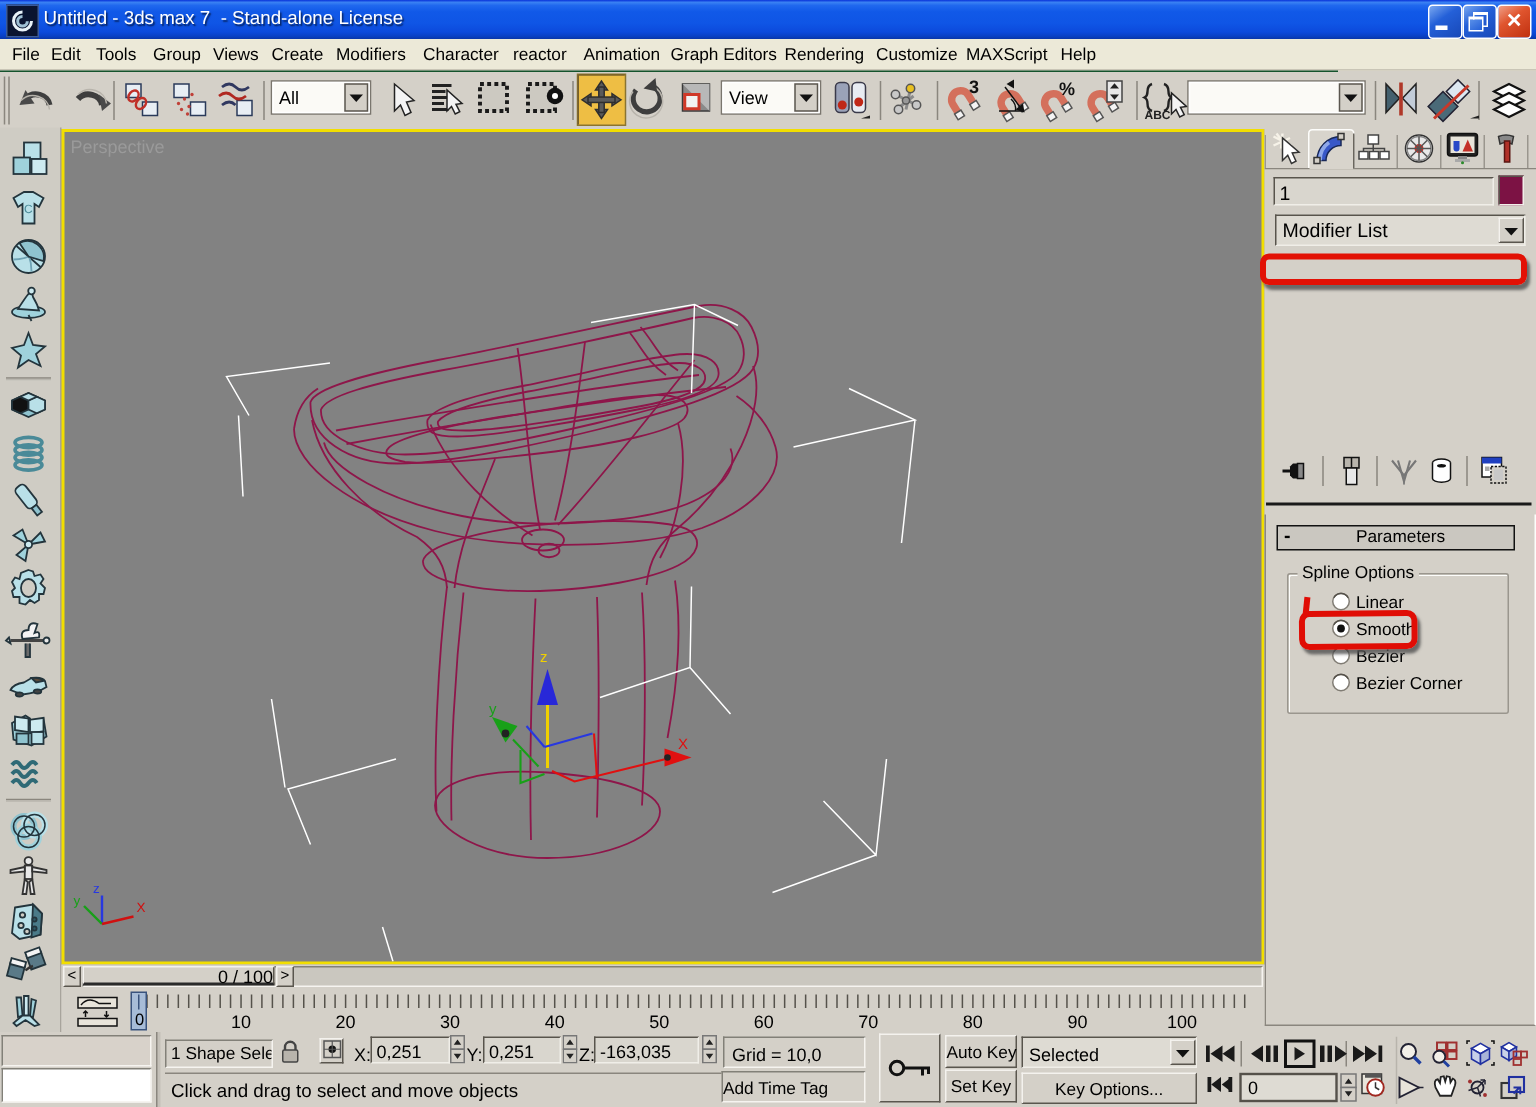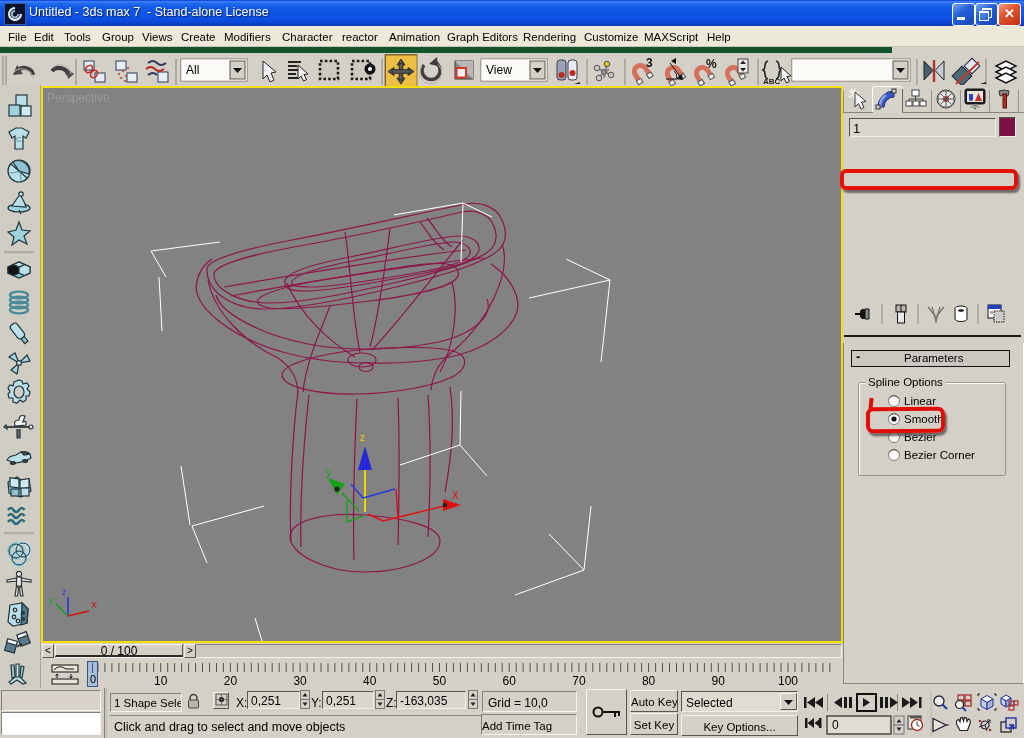--- a/index.html
+++ b/index.html
@@ -41,21 +41,21 @@
     <span class="abs" style="left:282px;top:5px;font-size:11.5px;color:#000">Character</span>
     <span class="abs" style="left:342px;top:5px;font-size:11.5px;color:#000">reactor</span>
     <span class="abs" style="left:389px;top:5px;font-size:11.5px;color:#000">Animation</span>
     <span class="abs" style="left:447px;top:5px;font-size:11.5px;color:#000">Graph Editors</span>
     <span class="abs" style="left:523px;top:5px;font-size:11.5px;color:#000">Rendering</span>
     <span class="abs" style="left:584px;top:5px;font-size:11.5px;color:#000">Customize</span>
     <span class="abs" style="left:644px;top:5px;font-size:11.5px;color:#000">MAXScript</span>
     <span class="abs" style="left:707px;top:5px;font-size:11.5px;color:#000">Help</span>
 </div>
 
-<div id="toolbar" class="abs" style="left:0;top:47px;width:892px;height:38px;background:#d4d0c8;border-top:6px solid #14532d">
+<div id="toolbar" class="abs" style="left:0;top:47px;width:892px;height:38px;background:#d4d0c8;border-top:1px solid #14532d">
  <svg width="1024" height="38" viewBox="0 0 1024 38">
   <g stroke="#8a867e">
         <line x1="3" y1="3" x2="3" y2="35"></line>
         <line x1="6" y1="3" x2="6" y2="35"></line>
         <line x1="76" y1="6" x2="76" y2="32"></line>
         <line x1="176" y1="6" x2="176" y2="32"></line>
         <line x1="382" y1="6" x2="382" y2="32"></line>
         <line x1="587" y1="6" x2="587" y2="32"></line>
         <line x1="625" y1="6" x2="625" y2="32"></line>
         <line x1="758" y1="6" x2="758" y2="32"></line>
@@ -564,20 +564,28 @@
 
   <g transform="translate(152,4)">
         <path d="M4 2 Q9 0 14 2 L13 7 Q9 5 5 7 Z" fill="#888" stroke="#333"></path>
         <rect x="8" y="5" width="3.5" height="14" fill="#b03028" stroke="#5a1410"></rect>
       </g>
  </svg>
 
  <div class="abs fld" style="left:6px;top:33px;width:147px;height:19px;background:#d9d6ce;font-size:13px;padding:2px 0 0 3px">1</div>
  <div class="abs fld" style="left:156px;top:32px;width:17px;height:20px;background:#7c1244"></div>
 
+ <div class="abs fld" style="left:7px;top:58px;width:167px;height:21px;background:#dedbd3">
+  <div class="abs" style="left:4px;top:2px;font-size:13px">Modifier List</div>
+  <div class="abs btn" style="left:148px;top:1px;width:17px;height:17px">
+        <svg width="15" height="15">
+          <path d="M3 6 l9 0 -4.5 5 z" fill="#111"></path>
+        </svg>
+      </div>
+ </div>
 
 
  <div class="abs" style="left:-3px;top:84px;width:170px;height:13px;border:4px solid #e21105;border-radius:6px;box-shadow:2px 3px 2px rgba(80,80,80,.8)"></div>
 
  <svg class="abs" style="left:0;top:217px" width="181" height="24" viewBox="0 0 181 24">
   <g stroke="#8a867e">
         <line x1="39" y1="2" x2="39" y2="22"></line>
         <line x1="75" y1="2" x2="75" y2="22"></line>
         <line x1="135" y1="2" x2="135" y2="22"></line>
       </g>
@@ -646,21 +654,21 @@
   </g>
  </svg>
 
  <div class="abs" style="left:23px;top:322px;width:71px;height:18px;border:4px solid #e00d05;border-radius:7px;box-shadow:2px 3px 2px rgba(80,80,80,.8);transform:rotate(-0.5deg)"></div>
  <div class="abs" style="left:26px;top:313px;width:3.5px;height:12px;background:#e00d05;transform:rotate(6deg)"></div>
 </div>
 
 <div class="abs" style="left:41px;top:643px;width:802px;height:16px;background:#d4d0c8">
  <div class="btn abs" style="left:1px;top:1px;width:12px;height:14px;font-size:10px;text-align:center;line-height:12px">&lt;</div>
  <div class="abs sunk" style="left:14px;top:1px;width:787px;height:14px;background:#cac7bf"></div>
- <div class="btn abs" style="left:14px;top:1px;width:128px;height:13px;border-bottom:2px solid #2a2a2a;font-size:12px;text-align:center;line-height:12px">0 / 100</div>
+ <div class="btn abs" style="left:14px;top:1px;width:128px;height:13px;border-bottom:2px solid #2a2a2a;font-size:12px;text-align:right;line-height:12px">0 / 100</div>
  <div class="btn abs" style="left:143px;top:1px;width:12px;height:14px;font-size:10px;text-align:center;line-height:12px">&gt;</div>
 </div>
 
 <div id="ruler" class="abs" style="left:41px;top:659px;width:802px;height:29px;background:#d4d0c8">
  <svg width="802" height="29" viewBox="0 0 802 29">
 
   <g transform="translate(11,6)">
         <rect x="0" y="0" width="26" height="7" fill="#e8e4da" stroke="#111"></rect>
         <path d="M2 5 q5 -6 12 -1 l8 0" stroke="#111" fill="none"></path>
         <rect x="0" y="14" width="26" height="5" fill="#e8e4da" stroke="#111"></rect>

